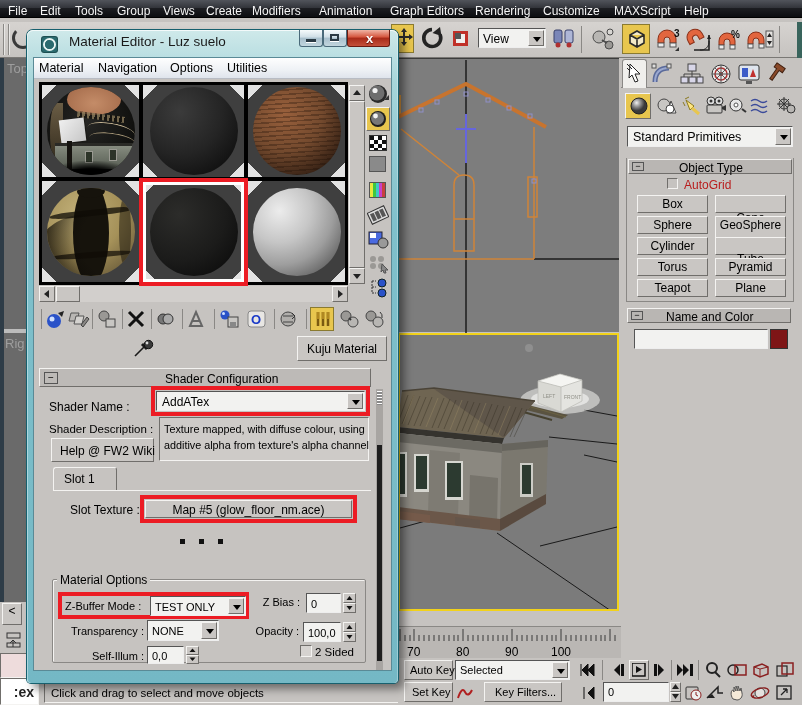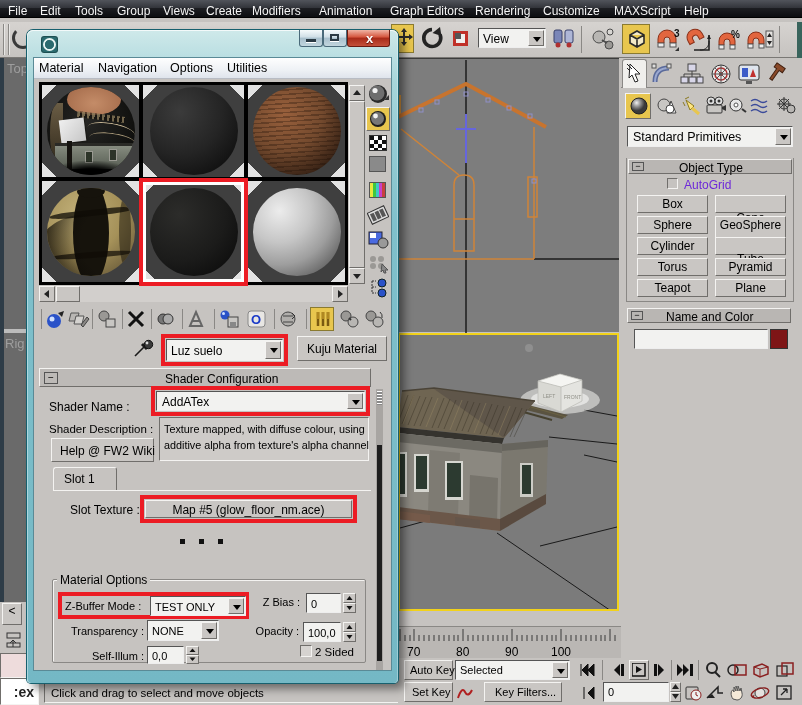--- a/index.html
+++ b/index.html
@@ -494,21 +494,21 @@
         <span class="txt" style="position:absolute;left:5px;top:3px;font-size:12.5px;">Standard Primitives</span>
         <div class="cArr"></div>
       </div>
 
   <div class="abs" style="left:5px;top:100px;width:168px;height:144px;border:1px solid #8a8885;border-top:none;">
     <div class="abs raised" style="left:1px;top:1px;width:164px;height:15px;background:#b9b6b3;">
       <div class="abs" style="left:3px;top:2px;width:12px;height:9px;border:1px solid #555;font-size:9px;line-height:7px;text-align:center;">−</div>
       <span class="txt" style="position:absolute;left:50px;top:1px;font-size:12px;">Object Type</span>
     </div>
     <div class="abs sunk" style="left:40px;top:20px;width:11px;height:11px;background:#c6c3c0;"></div>
-    <span class="txt" style="position:absolute;left:57px;top:20px;font-size:12px;color:#6d28d9;">AutoGrid</span>
+    <span class="txt" style="position:absolute;left:57px;top:20px;font-size:12px;color:#b91c1c;">AutoGrid</span>
     <div class="abs raised" style="left:10px;top:37px;width:71px;height:18px;text-align:center;font-size:12px;padding-top:1px;">Box</div>
     <div class="abs raised" style="left:88px;top:37px;width:71px;height:18px;text-align:center;font-size:12px;padding-top:15px;">Cone</div>
     <div class="abs raised" style="left:10px;top:58px;width:71px;height:18px;text-align:center;font-size:12px;padding-top:1px;">Sphere</div>
     <div class="abs raised" style="left:88px;top:58px;width:71px;height:32px;text-align:center;font-size:12px;padding-top:1px;">GeoSphere</div>
     <div class="abs raised" style="left:10px;top:79px;width:71px;height:18px;text-align:center;font-size:12px;padding-top:1px;">Cylinder</div>
     <div class="abs raised" style="left:88px;top:79px;width:71px;height:18px;text-align:center;font-size:12px;padding-top:14px;">Tube</div>
     <div class="abs raised" style="left:10px;top:100px;width:71px;height:18px;text-align:center;font-size:12px;padding-top:1px;">Torus</div>
     <div class="abs raised" style="left:88px;top:100px;width:71px;height:18px;text-align:center;font-size:12px;padding-top:1px;">Pyramid</div>
     <div class="abs raised" style="left:10px;top:121px;width:71px;height:18px;text-align:center;font-size:12px;padding-top:1px;">Teapot</div>
     <div class="abs raised" style="left:88px;top:121px;width:71px;height:18px;text-align:center;font-size:12px;padding-top:1px;">Plane</div>
@@ -523,20 +523,21 @@
 </div>
 
 <div class="abs" id="dialog" style="left:27px;top:30px;width:371px;height:653px;border-radius:6px 6px 4px 4px;background:linear-gradient(180deg,#cfe9ea 0%,#a6d5da 8%,#7fc0cb 30%,#74b8c5 100%);box-shadow:0 0 0 1px #17606e, 6px 6px 9px rgba(0,0,0,0.45), inset 0 1px 0 rgba(255,255,255,0.75), inset 1px 0 0 rgba(255,255,255,0.4), inset -1px 0 0 rgba(255,255,255,0.3);">
 
   <svg class="abs" style="left:14px;top:6px" width="17" height="17">
         <rect width="17" height="17" rx="3" fill="#1d4f52"></rect>
         <rect x="1" y="1" width="15" height="15" rx="2" fill="#2a6a6e"></rect>
         <circle cx="8.5" cy="8.5" r="5.5" fill="none" stroke="#e8f4f2" stroke-width="2"></circle>
         <path d="M8.5 8.5 L12 8.5 A3.5 3.5 0 1 1 8.5 5" fill="none" stroke="#2a6a6e" stroke-width="2"></path>
       </svg>
+  <span class="abs" style="left:42px;top:4px;font-size:13.5px;color:#1a1a1a;">Material Editor - Luz suelo</span>
 
   <div class="abs" style="left:272px;top:0;width:24px;height:17px;background:linear-gradient(180deg,#f6fbfc,#cfdee6 45%,#a8bfcc 50%,#c2d6de);border:1px solid #4a6a7a;border-top:none;border-radius:0 0 3px 3px;">
     <div class="abs" style="left:6px;top:9px;width:10px;height:3px;background:#2a3a44;box-shadow:0 1px 0 #fff;"></div>
   </div>
   <div class="abs" style="left:296px;top:0;width:24px;height:17px;background:linear-gradient(180deg,#f6fbfc,#cfdee6 45%,#a8bfcc 50%,#c2d6de);border:1px solid #4a6a7a;border-top:none;border-radius:0 0 3px 3px;">
     <div class="abs" style="left:6px;top:4px;width:9px;height:7px;border:2px solid #2a3a44;box-shadow:0 1px 0 #fff;"></div>
   </div>
   <div class="abs" style="left:320px;top:0;width:43px;height:17px;background:linear-gradient(180deg,#f0b4a4,#d4543c 45%,#a82a18 50%,#c4503a);border:1px solid #6a1a10;border-top:none;border-radius:0 0 3px 3px;">
     <span class="abs" style="left:18px;top:1px;font-size:13px;font-weight:bold;color:#fff;text-shadow:0 1px 1px #5a1008;">x</span>
   </div>
@@ -686,26 +687,20 @@
             <path d="M16 3 A6 6 0 0 1 18 9" fill="none" stroke="#333"></path>
           </svg>
         </div>
 
     <svg class="abs" style="left:99px;top:280px" width="24" height="20">
           <path d="M2 18 L11 9" stroke="#1a1a1a" stroke-width="1.6"></path>
           <path d="M9 6 L14 11" stroke="#1a1a1a" stroke-width="3"></path>
           <circle cx="15.5" cy="6.5" r="4.2" fill="#3a3a3a" stroke="#111"></circle>
           <circle cx="14" cy="5" r="1.4" fill="#d8d8d8"></circle>
         </svg>
-    <div class="abs redbox" style="left:127px;top:276px;width:127px;height:32px;">
-      <div class="abs combo" style="left:1px;top:1px;width:117px;height:22px;">
-            <span class="txt" style="position:absolute;left:4px;top:4px;font-size:12px;">Luz suelo</span>
-            <div class="cArr"></div>
-          </div>
-    </div>
     <div class="abs raised" style="left:263px;top:278px;width:90px;height:25px;">
           <span class="txt" style="position:absolute;left:9px;top:5px;font-size:12px;">Kuju Material</span>
         </div>
 
     <div class="abs" style="left:2px;top:309px;width:337px;height:303px;">
 
       <div class="abs raised" style="left:3px;top:1px;width:332px;height:19px;background:#bdbab7;">
         <div class="abs" style="left:4px;top:3px;width:14px;height:12px;border:1px solid #555;font-size:10px;line-height:10px;text-align:center;">−</div>
         <span class="txt" style="position:absolute;left:125px;top:3px;font-size:12px;">Shader Configuration</span>
       </div>

